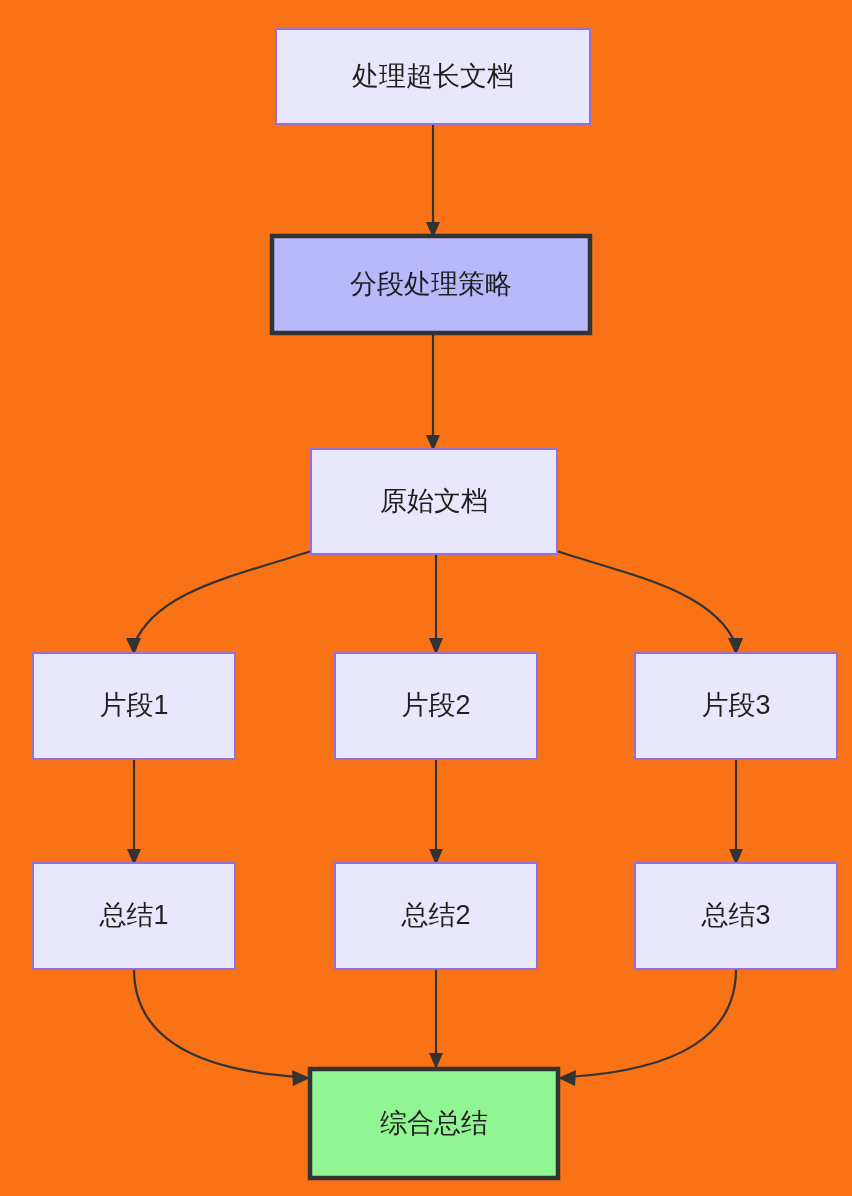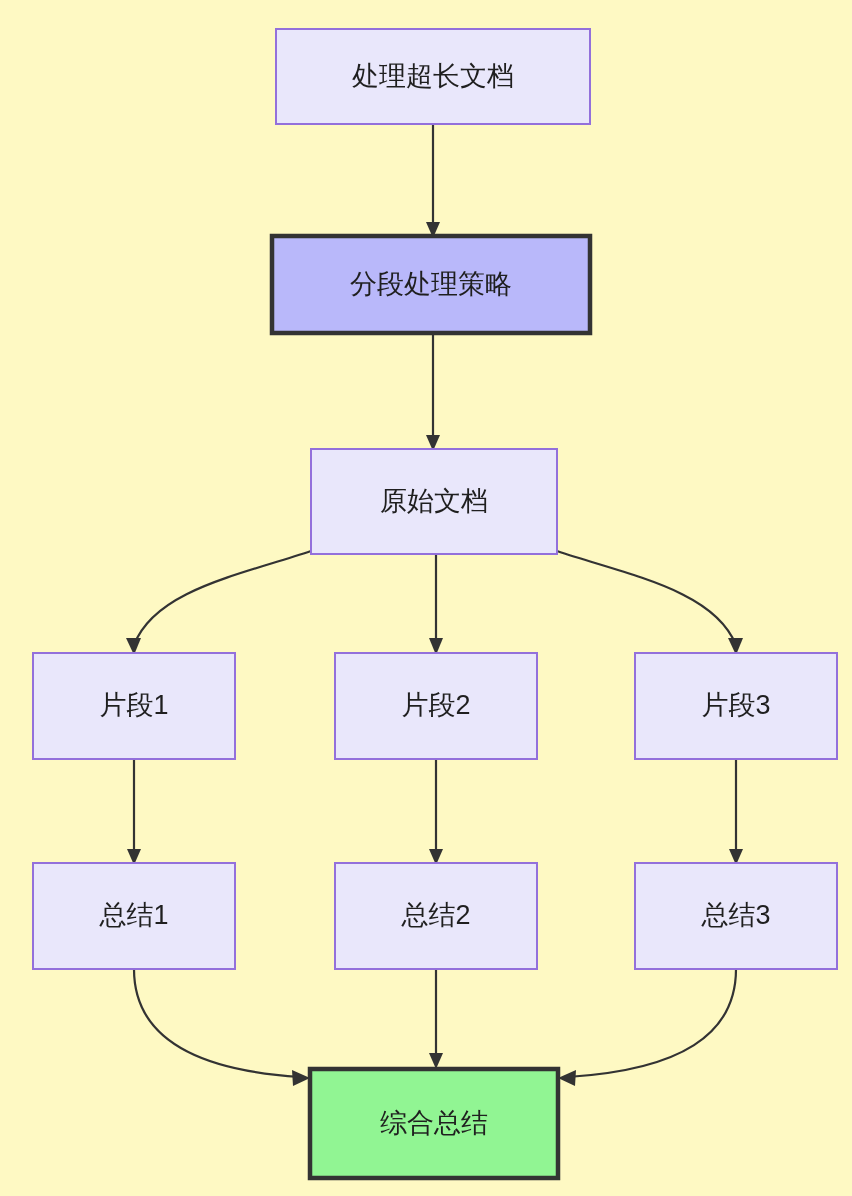--- a/index.html
+++ b/index.html
@@ -10,21 +10,21 @@
   body {
     width: 852px;
     height: 1196px;
     font-family: "Liberation Sans", "DejaVu Sans", sans-serif;
     overflow: hidden;
   }
   #flowchart-root {
     position: relative;
     width: 852px;
     height: 1196px;
-    background: #fef9c3;
+    background: #f97316;
   }
   svg.diagram {
     display: block;
     width: 852px;
     height: 1196px;
   }
   .node-rect-default {
     fill: #e9e7fb;
     stroke: #9370db;
     stroke-width: 2;

